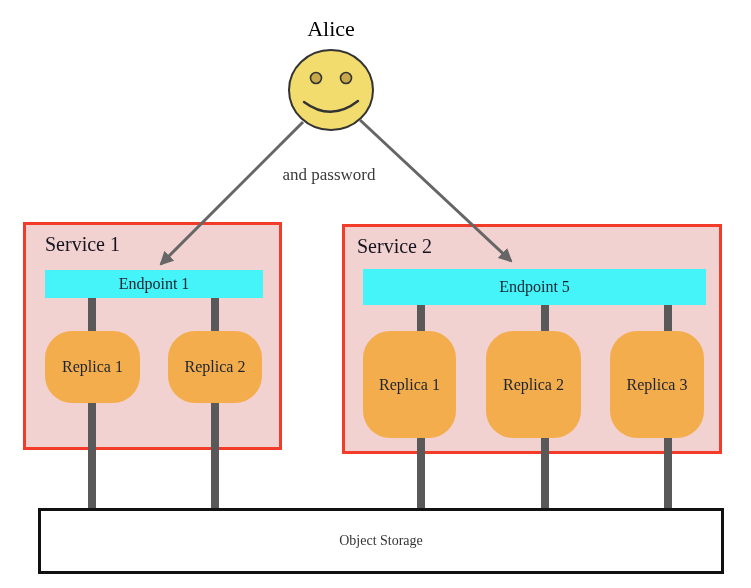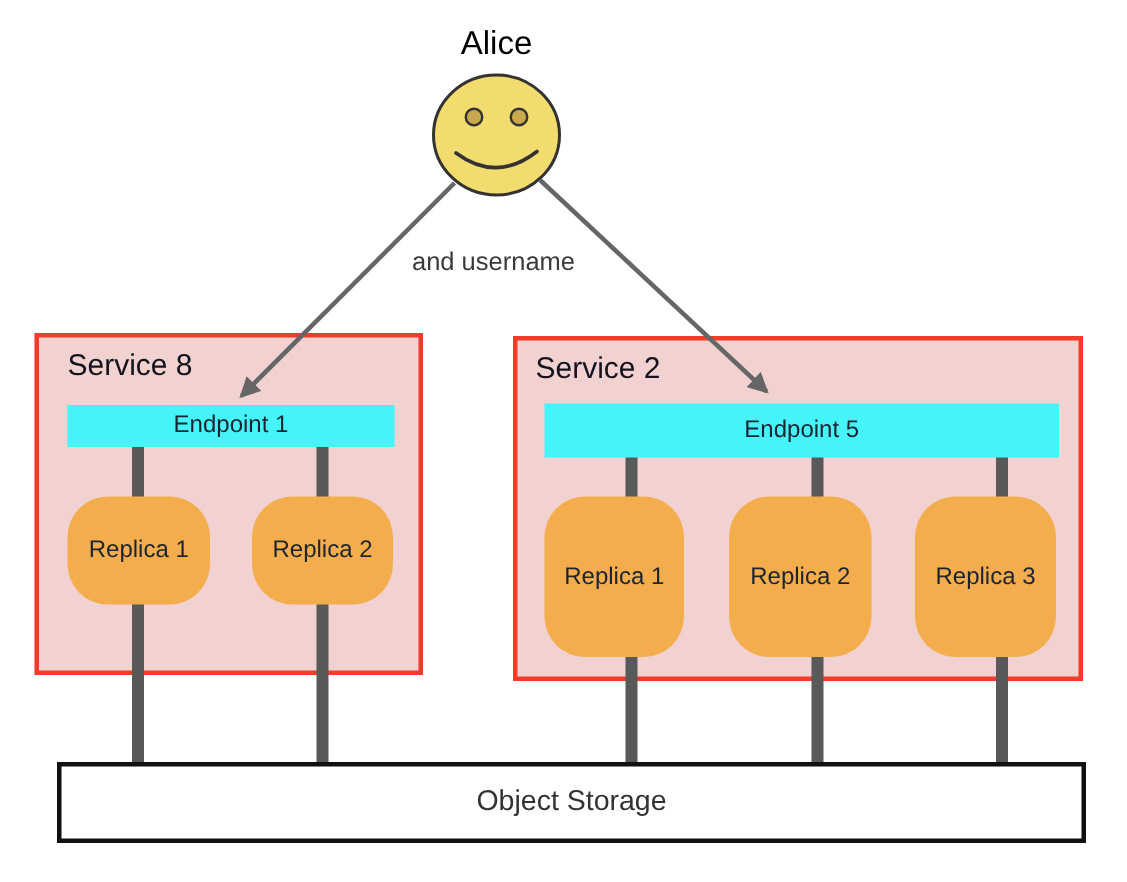--- a/index.html
+++ b/index.html
@@ -1,18 +1,18 @@
 <!DOCTYPE html>
 <html style="--service-bg: #f2d1d1; --service-border: #f23b29; --endpoint-bg: #45f4f8; --replica-bg: #f4ad4c; --connector: #595959; --arrow: #666666; --face-fill: #f2dc6e; --eye-fill: #c7a84b; --face-stroke: #333333; --storage-border: #111111;"><head>
 <meta charset="utf-8">
 <style>
   html,body{margin:0;padding:0;background:#ffffff;}
   .canvas{
     position:relative;width:751px;height:588px;background:#ffffff;
-    font-family:Liberation Sans, sans-serif;overflow:hidden;
+    font-family:Liberation Serif, serif;overflow:hidden;
   }
   .actor-label{
     position:absolute;left:281px;top:16px;width:100px;text-align:center;
     font-size:22px;color:#000000;
   }
   .overlay{position:absolute;left:0;top:0;z-index:5;pointer-events:none;}
   .face{fill:var(--face-fill);stroke:var(--face-stroke);stroke-width:2;}
   .eye{fill:var(--eye-fill);stroke:var(--face-stroke);stroke-width:1.6;}
   .smile{fill:none;stroke:var(--face-stroke);stroke-width:2.4;stroke-linecap:round;}
   .arrow{stroke:var(--arrow);stroke-width:3;fill:none;}
@@ -47,24 +47,24 @@
   .replica{
     position:absolute;background:var(--replica-bg);z-index:3;
     display:flex;align-items:center;justify-content:center;
     font-size:16px;color:#1c2430;border-radius:27px;
   }
   .service-1 .replica{top:106px;height:72px;}
   .service-2 .replica{top:104px;height:107px;}
   .s1r1{left:19px;width:95px;} .s1r2{left:142px;width:94px;}
   .s2r1{left:18px;width:93px;} .s2r2{left:141px;width:95px;} .s2r3{left:265px;width:94px;}
   .storage{
-    position:absolute;left:38px;top:508px;width:686px;height:54px;
+    position:absolute;left:38px;top:508px;width:686px;height:66px;
     background:#ffffff;border:3px solid var(--storage-border);box-sizing:border-box;
     display:flex;align-items:center;justify-content:center;
-    font-size:19px;color:#333333;z-index:3;
+    font-size:14px;color:#333333;z-index:3;
   }
 </style>
 </head>
 <body>
 
 <div class="canvas">
 
   <div class="actor-label">Alice</div>
 
   <svg class="overlay" width="751" height="588" viewBox="0 0 751 588">
@@ -77,31 +77,31 @@
       <ellipse class="face" cx="331" cy="90" rx="42" ry="40"></ellipse>
       <circle class="eye" cx="316" cy="78" r="5.5"></circle>
       <circle class="eye" cx="346" cy="78" r="5.5"></circle>
       <path class="smile" d="M304,102 Q331,122 358,101"></path>
     </g>
     <line class="arrow" x1="303" y1="122" x2="161" y2="264" marker-end="url(#ah)"></line>
     <line class="arrow" x1="360" y1="120" x2="511" y2="261" marker-end="url(#ah)"></line>
   </svg>
 
   <div class="annotation">
-    <div>and username</div>
+    <div>and password</div>
   </div>
 
   <div class="connector c1"></div>
   <div class="connector c2"></div>
   <div class="connector c3"></div>
   <div class="connector c4"></div>
   <div class="connector c5"></div>
 
   <div class="service service-1">
-    <div class="service-title">Service 8</div>
+    <div class="service-title">Service 1</div>
     <div class="endpoint">Endpoint 1</div>
     <div class="replica s1r1">Replica 1</div>
     <div class="replica s1r2">Replica 2</div>
   </div>
 
   <div class="service service-2">
     <div class="service-title">Service 2</div>
     <div class="endpoint">Endpoint 5</div>
     <div class="replica s2r1">Replica 1</div>
     <div class="replica s2r2">Replica 2</div>

